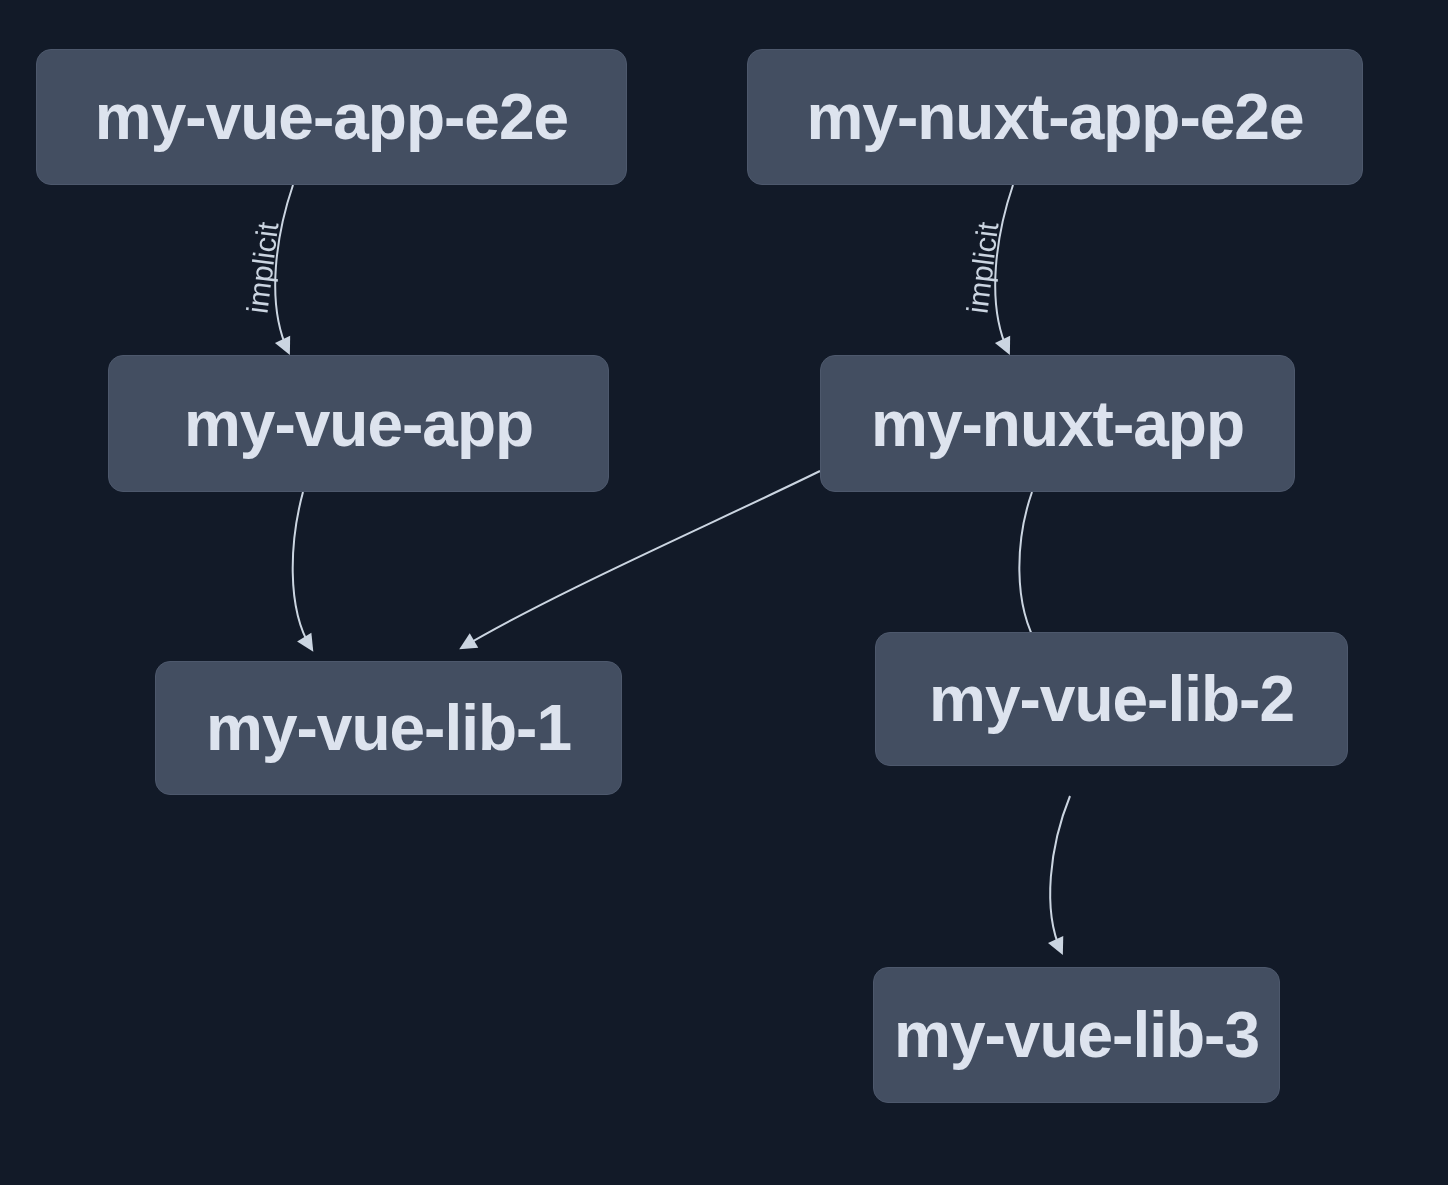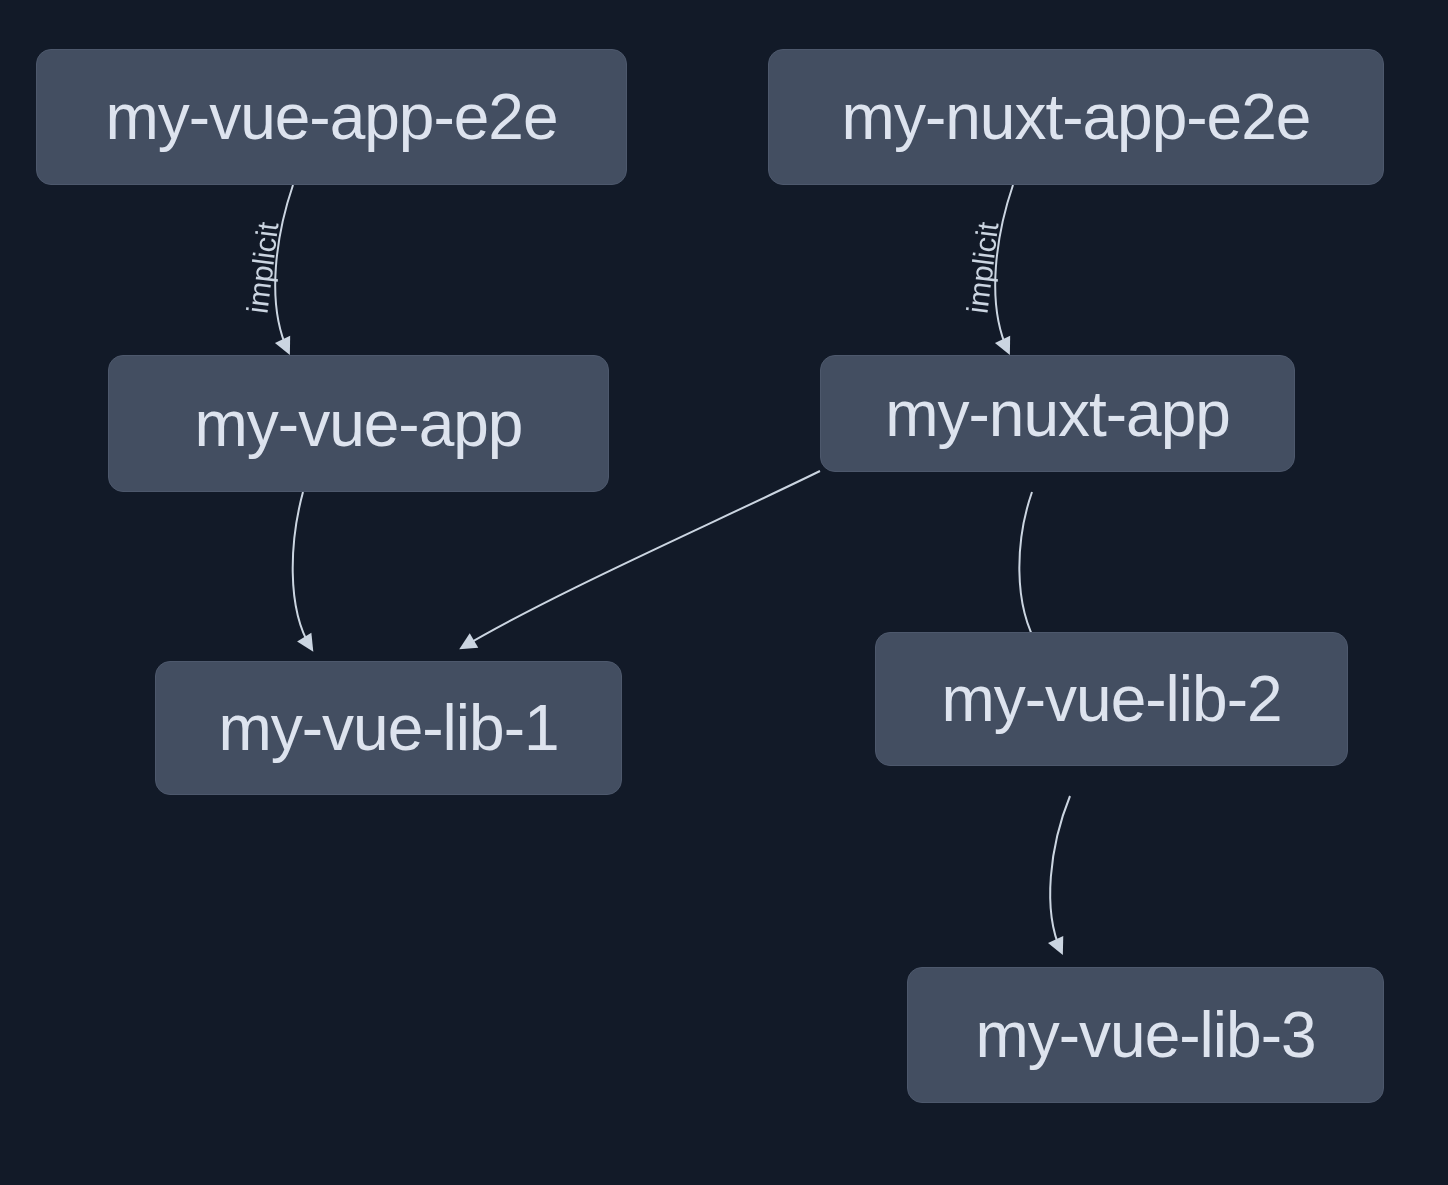--- a/index.html
+++ b/index.html
@@ -44,20 +44,21 @@
     display:flex;align-items:center;justify-content:center;
     background:var(--node-fill);
     border:1px solid var(--node-border);
     border-radius:15px;
     color:var(--node-text);
     font-size:64px;
     letter-spacing:-1px;
     line-height:1;
     white-space:nowrap;
     cursor:pointer;
+    font-weight:bold;
   }
 </style>
 </head>
 <body>
 
 <div class="canvas">
 
   <svg class="edges" viewBox="0 0 1448 1185" xmlns="http://www.w3.org/2000/svg">
     <defs>
       <marker id="arrow" viewBox="0 0 12 12" refX="8.5" refY="6" markerWidth="24" markerHeight="21" markerUnits="userSpaceOnUse" orient="auto">
@@ -71,25 +72,25 @@
     <path class="edge" d="M 820,471 C 716,522 556,592 463,647" marker-end="url(#arrow)"></path>
     <path class="edge" d="M 1032,492 C 1016,538 1012,604 1039,648" marker-end="url(#arrow)"></path>
     <path class="edge" d="M 1070,796 C 1050,845 1042,910 1061,951" marker-end="url(#arrow)"></path>
 
     <text class="edge-label" transform="translate(265,268) rotate(-83)">implicit</text>
     <text class="edge-label" transform="translate(985,268) rotate(-83)">implicit</text>
   </svg>
 
   <div class="node" style="left:36px;top:49px;width:591px;height:136px;">my-vue-app-e2e</div>
 
-  <div class="node" style="left:747px;top:49px;width:616px;height:136px;margin-left:21px;">my-nuxt-app-e2e</div>
+  <div class="node" style="left:747px;top:49px;width:616px;height:136px;">my-nuxt-app-e2e</div>
 
   <div class="node" style="left:108px;top:355px;width:501px;height:137px;">my-vue-app</div>
 
-  <div class="node" style="left:820px;top:355px;width:475px;height:117px;">my-nuxt-app</div>
+  <div class="node" style="left:820px;top:355px;width:475px;height:137px;">my-nuxt-app</div>
 
   <div class="node" style="left:155px;top:661px;width:467px;height:134px;">my-vue-lib-1</div>
 
   <div class="node" style="left:875px;top:632px;width:473px;height:134px;">my-vue-lib-2</div>
 
-  <div class="node" style="left:907px;top:967px;width:477px;height:136px;">my-vue-lib-3</div>
+  <div class="node" style="left:873px;top:967px;width:407px;height:136px;">my-vue-lib-3</div>
 
 </div>
 
 </body></html>

